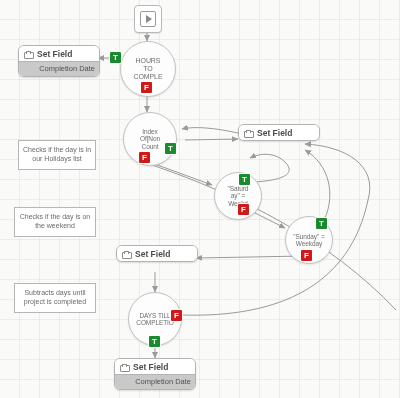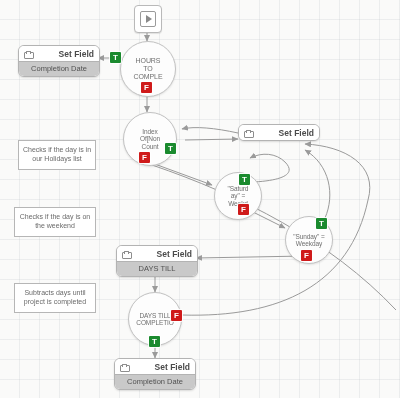--- a/index.html
+++ b/index.html
@@ -94,21 +94,20 @@
   }
   .action .head{
     display:flex;align-items:center;
     gap:4px;
     padding:2px 5px 1px 5px;
     font-size:8.5px;
     font-weight:bold;
     color:#4b4b4b;
     background:#fff;
     height:12px;
-    justify-content:space-between;
   }
   .action .head .ico{
     display:inline-block;
     width:9px;height:7px;
     position:relative;
     flex:0 0 auto;
   }
   .action .head .ico:before{
     content:"";
     position:absolute;left:0;top:1px;
@@ -123,21 +122,21 @@
     width:3px;height:2px;
     border:1px solid #8d8d8d;
     border-bottom:none;
     border-radius:1px 1px 0 0;
     background:#fff;
   }
   .action .body{
     background:#c9c9c9;
     color:#515151;
     font-size:7.5px;
-    text-align:center;
+    text-align:right;
     padding:2px 4px 3px 4px;
     border-top:1px solid #b3b3b3;
   }
 
   
   .note{
     position:absolute;
     border:1px solid #b6b6b6;
     background:#fff;
     color:#6a6a6a;
@@ -246,21 +245,20 @@
       <span class="ico"></span>
       <span>Set Field</span>
     </div>
   </div>
 
   <div class="action" style="left:116px;top:245px;width:80px;">
     <div class="head">
       <span class="ico"></span>
       <span>Set Field</span>
     </div>
-    <div class="body">DAYS TILL</div>
   </div>
 
   <div class="action" style="left:114px;top:358px;width:80px;">
     <div class="head">
       <span class="ico"></span>
       <span>Set Field</span>
     </div>
     <div class="body">Completion Date</div>
   </div>
 

